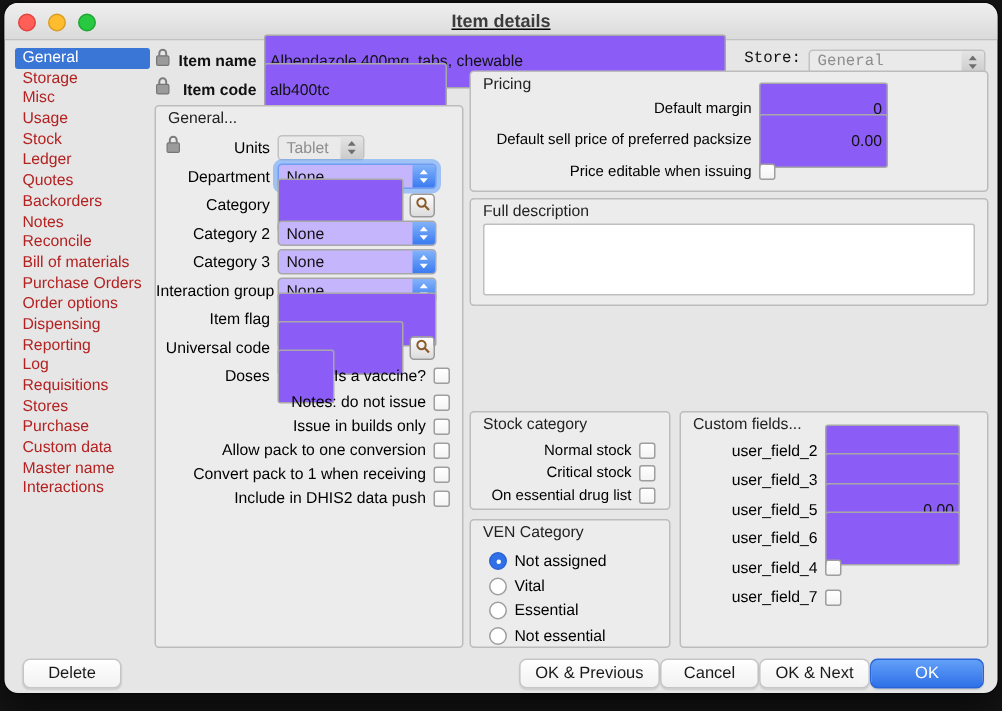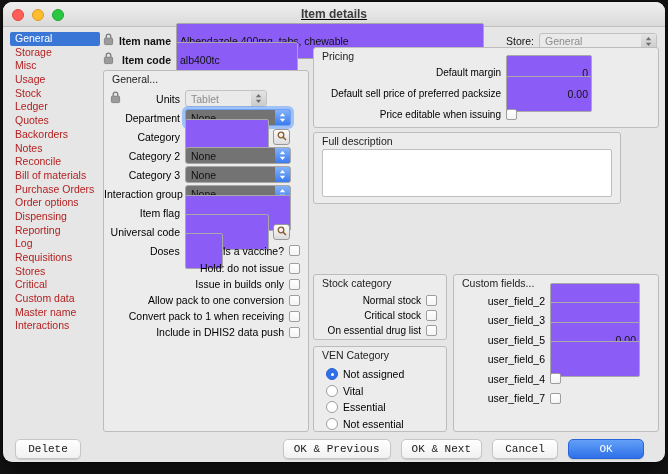--- a/index.html
+++ b/index.html
@@ -25,21 +25,21 @@
     color:#b42121; white-space:nowrap; cursor:default; }
   .side-item.selected { background:#3a76d6; color:#fff; border-radius:2px; }
 
   
   .lbl { font-size:10.5px; color:#111; white-space:nowrap; }
   .b { font-weight:700; }
   .inp { height:16px; border:1px solid #a8a8a8; border-radius:2px; background:#8b5cf6;
     font-family:inherit; font-size:10.5px; padding:17px 3px; color:#111; }
   .inp.num { text-align:right; }
   .dd { height:17px; display:flex; align-items:center; border:1px solid #a8a8a8;
-    border-radius:3px; background:#737373; cursor:default; }
+    border-radius:3px; background:#c4b5fd; cursor:default; }
   .dd .t { flex:1; font-size:10.5px; color:#111; padding:0 2px 0 5px; white-space:nowrap; overflow:hidden; }
   .dd .cap { width:15px; align-self:stretch; background:linear-gradient(#82b2fa,#3a7bf0);
     border-radius:0 2px 2px 0; display:flex; align-items:center; justify-content:center; color:#fff; }
   .dd.dis { background:#eaeaea; border-color:#c2c2c2; }
   .dd.dis .t { color:#8d8d8d; }
   .dd.dis .cap { background:linear-gradient(#e4e4e4,#cbcbcb); color:#6e6e6e; }
   .dd.focus { box-shadow:0 0 0 3px rgba(94,158,255,.55); border-color:#6f9ef2; }
   .cap svg path { fill:currentColor; }
 
   .box { position:absolute; border:1px solid #bcbcbc; border-radius:3px; background:#ececec; }
@@ -54,39 +54,39 @@
     border-radius:50%; background:#fff; }
 
   .mag { width:17px; height:16px; border:1px solid #999; border-radius:3px;
     background:linear-gradient(#fdfdfd,#dcdcdc); display:flex; align-items:center;
     justify-content:center; padding:0; flex:none; }
 
   .row { position:absolute; display:flex; align-items:center; }
   #row-item-name { left:100px; top:5px; right:8px; height:18px; gap:5px; }
   #row-item-code { left:100px; top:24px; height:17px; gap:5px; }
   .hdr-lab { width:52px; text-align:right; }
-  .store-group { margin-left:auto; display:flex; align-items:center; gap:5px; }
+  .store-group { margin-left:auto; display:flex; gap:5px;font-family:Liberation Mono, monospace; }
 
   
   #general-box { left:100px; top:43px; width:206px; height:362px; }
   #general-lock { position:absolute; left:6px; top:19px; }
   .g-rows { position:absolute; top:18px; left:0; right:0; }
   .g-row { display:flex; align-items:center; height:19px; padding-right:8px; }
   .g-lab { width:81px; text-align:right; padding-right:5px; font-size:10.5px; white-space:nowrap; }
   .g-crow { display:flex; align-items:center; height:16px; padding-right:8px; }
   .g-clab { flex:1; text-align:right; padding-right:5px; font-size:10.5px; white-space:nowrap; }
 
   
   #pricing-box { left:310px; top:20px; width:346px; height:81px; }
   .p-rows { position:absolute; top:14px; left:0; right:0; }
   .p-row { display:flex; align-items:center; height:21px; }
   .p-lab { width:192px; text-align:right; padding-right:5px; font-size:10px; white-space:nowrap; }
 
   
-  #desc-box { left:310px; top:105px; width:308px; height:72px; }
+  #desc-box { left:310px; top:105px; width:346px; height:72px; }
   #spec-box { left:310px; top:181px; width:346px; height:62px; }
   .box textarea { position:absolute; left:8px; right:8px; top:16px; bottom:6px;
     width:calc(100% - 16px); height:auto; border:1px solid #bfbfbf; border-radius:2px;
     background:#fff; resize:none; font-family:inherit; font-size:10.5px; }
 
   
   #stock-box { left:310px; top:247px; width:134px; height:66px; }
   .s-rows { position:absolute; top:18px; left:0; right:0; }
   .s-row { display:flex; align-items:center; height:15px; padding-right:9px; }
   .s-lab { flex:1; text-align:right; padding-right:5px; font-size:10px; white-space:nowrap; }
@@ -98,27 +98,27 @@
   .v-lab { font-size:10.5px; white-space:nowrap; }
 
   
   #custom-box { left:450px; top:247px; width:206px; height:158px; }
   .u-rows { position:absolute; top:16px; left:0; right:0; }
   .u-row { display:flex; align-items:center; height:19.5px; }
   .u-lab { width:96px; text-align:right; padding-right:5px; font-size:10.5px; white-space:nowrap; }
   .u-inp { width:90px; height:15px; }
 
   
-  #footer { position:absolute; left:0; right:0; top:412px; height:22px;font-family:Liberation Mono, monospace; }
+  #footer { position:absolute; left:0; right:0; top:412px; height:22px; }
   .btn { height:20px; padding:0 10px; border:1px solid #c6c6c6; border-radius:5px;
     background:linear-gradient(#ffffff,#f1f1f1); font-size:11px; font-family:inherit;
     color:#1a1a1a; box-shadow:0 1px 1px rgba(0,0,0,.12); cursor:default; }
   .btn.primary { background:linear-gradient(#63a0f8,#2e70e8); border-color:#2a64d6; color:#fff; }
   #delete-btn { position:absolute; left:12px; width:66px; }
-  .footer-right { position:absolute; right:21px; display:flex; gap:10px; }
+  .footer-right { position:absolute; right:9px; display:flex; }
   #ok-prev-btn { min-width:90px; } #ok-next-btn { min-width:74px; }
   #cancel-btn { min-width:66px; } #ok-btn { min-width:76px; }
 </style>
 </head>
 <body>
 
 <div class="window">
   <div class="titlebar">
     <div class="lights">
       <span class="light red"></span>
@@ -142,21 +142,21 @@
       <div class="side-item">Notes</div>
       <div class="side-item">Reconcile</div>
       <div class="side-item">Bill of materials</div>
       <div class="side-item">Purchase Orders</div>
       <div class="side-item">Order options</div>
       <div class="side-item">Dispensing</div>
       <div class="side-item">Reporting</div>
       <div class="side-item">Log</div>
       <div class="side-item">Requisitions</div>
       <div class="side-item">Stores</div>
-      <div class="side-item">Critical</div>
+      <div class="side-item">Purchase</div>
       <div class="side-item">Custom data</div>
       <div class="side-item">Master name</div>
       <div class="side-item">Interactions</div>
     </div>
 
     <div class="row" id="row-item-name">
       <span>
         <svg width="11" height="13" viewBox="0 0 11 13">
             <path d="M3.2 5.2V3.5a2.3 2.3 0 0 1 4.6 0v1.7" fill="none" stroke="#7c7c7c" stroke-width="1.3"></path>
             <rect x="1.4" y="5.2" width="8.2" height="6.4" rx="1" fill="#9b9b9b" stroke="#767676" stroke-width="0.8"></rect>
@@ -193,21 +193,21 @@
       <span class="box-title">General...</span>
       <span id="general-lock">
         <svg width="11" height="13" viewBox="0 0 11 13">
             <path d="M3.2 5.2V3.5a2.3 2.3 0 0 1 4.6 0v1.7" fill="none" stroke="#7c7c7c" stroke-width="1.3"></path>
             <rect x="1.4" y="5.2" width="8.2" height="6.4" rx="1" fill="#9b9b9b" stroke="#767676" stroke-width="0.8"></rect>
           </svg>
       </span>
       <div class="g-rows">
         <div class="g-row">
           <span class="g-lab">Units</span>
-          <span class="dd dis" style="width:82px;">
+          <span class="dd dis" style="width:58px;">
             <span class="t">Tablet</span>
             <span class="cap">
                 <svg width="7" height="9" viewBox="0 0 7 9">
                   <path d="M3.5 0 6.2 3.2H.8Z"></path>
                   <path d="M3.5 9 .8 5.8h5.4Z"></path>
                 </svg>
               </span>
           </span>
         </div>
         <div class="g-row">
@@ -282,21 +282,21 @@
                 </svg></span>
           </button>
         </div>
         <div class="g-row">
           <span class="g-lab">Doses</span>
           <input class="inp" style="width: 38px;" value="">
           <span class="g-clab">Is a vaccine?</span>
           <span class="cb"></span>
         </div>
         <div class="g-crow">
-          <span class="g-clab">Hold: do not issue</span>
+          <span class="g-clab">Notes: do not issue</span>
           <span class="cb"></span>
         </div>
         <div class="g-crow">
           <span class="g-clab">Issue in builds only</span>
           <span class="cb"></span>
         </div>
         <div class="g-crow">
           <span class="g-clab">Allow pack to one conversion</span>
           <span class="cb"></span>
         </div>
@@ -402,20 +402,20 @@
           <span class="u-lab">user_field_7</span>
           <span class="cb"></span>
         </div>
       </div>
     </div>
 
     <div id="footer">
       <button class="btn" id="delete-btn">Delete</button>
       <div class="footer-right">
         <button class="btn" id="ok-prev-btn">OK &amp; Previous</button>
+        <button class="btn" id="cancel-btn">Cancel</button>
         <button class="btn" id="ok-next-btn">OK &amp; Next</button>
-        <button class="btn" id="cancel-btn">Cancel</button>
         <button class="btn primary" id="ok-btn">OK</button>
       </div>
     </div>
 
   </div>
 </div>
 
 </body></html>

